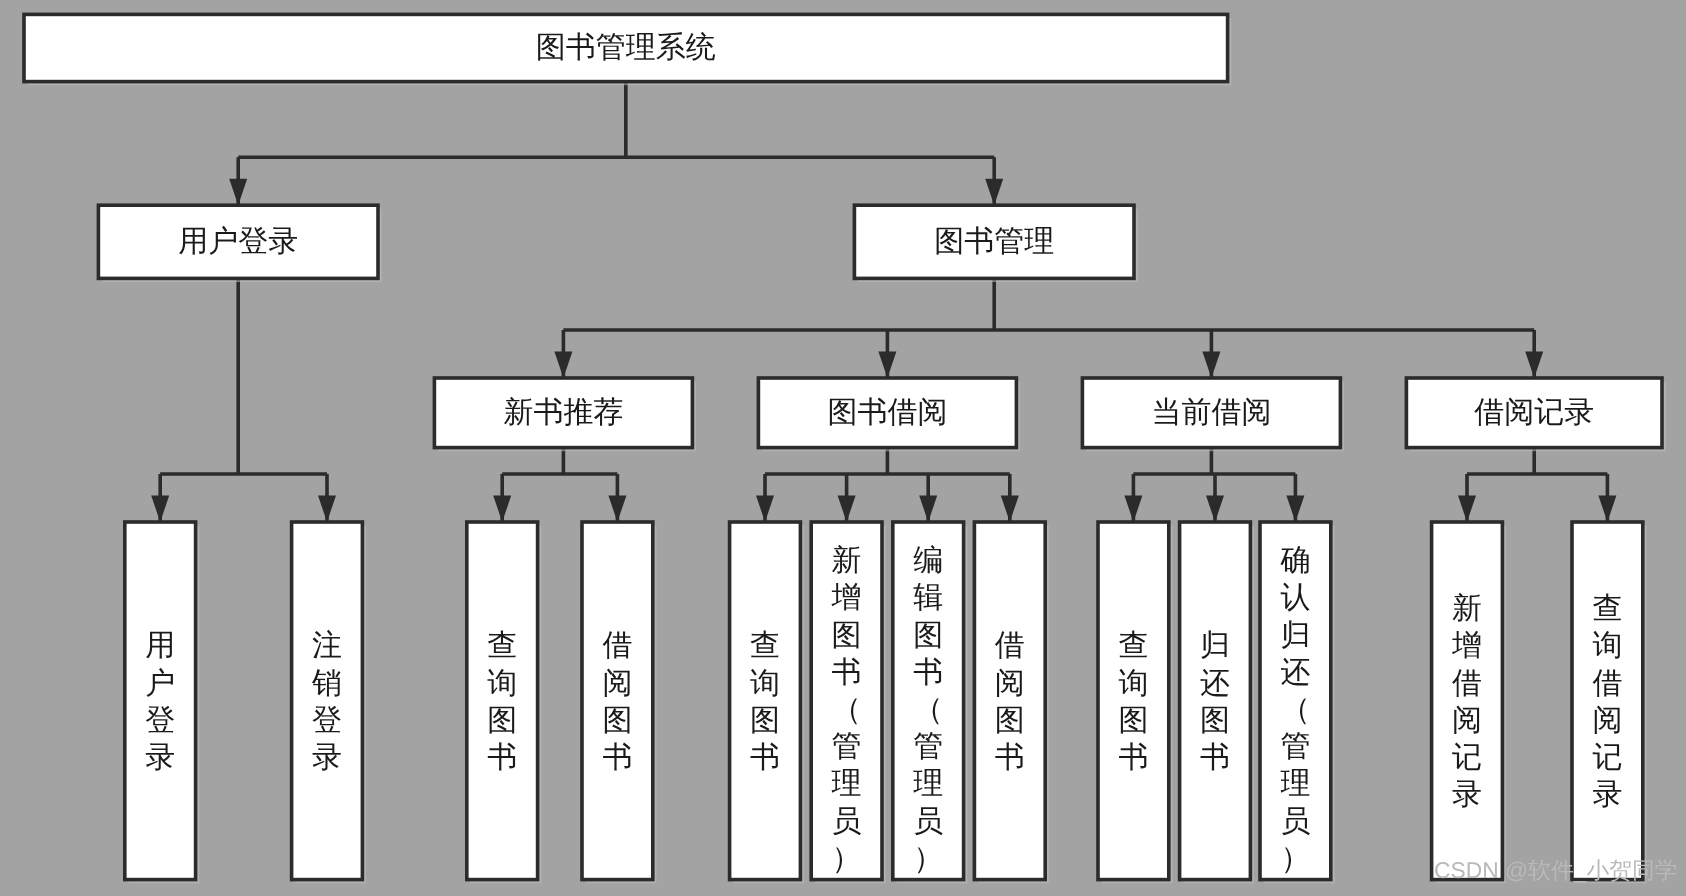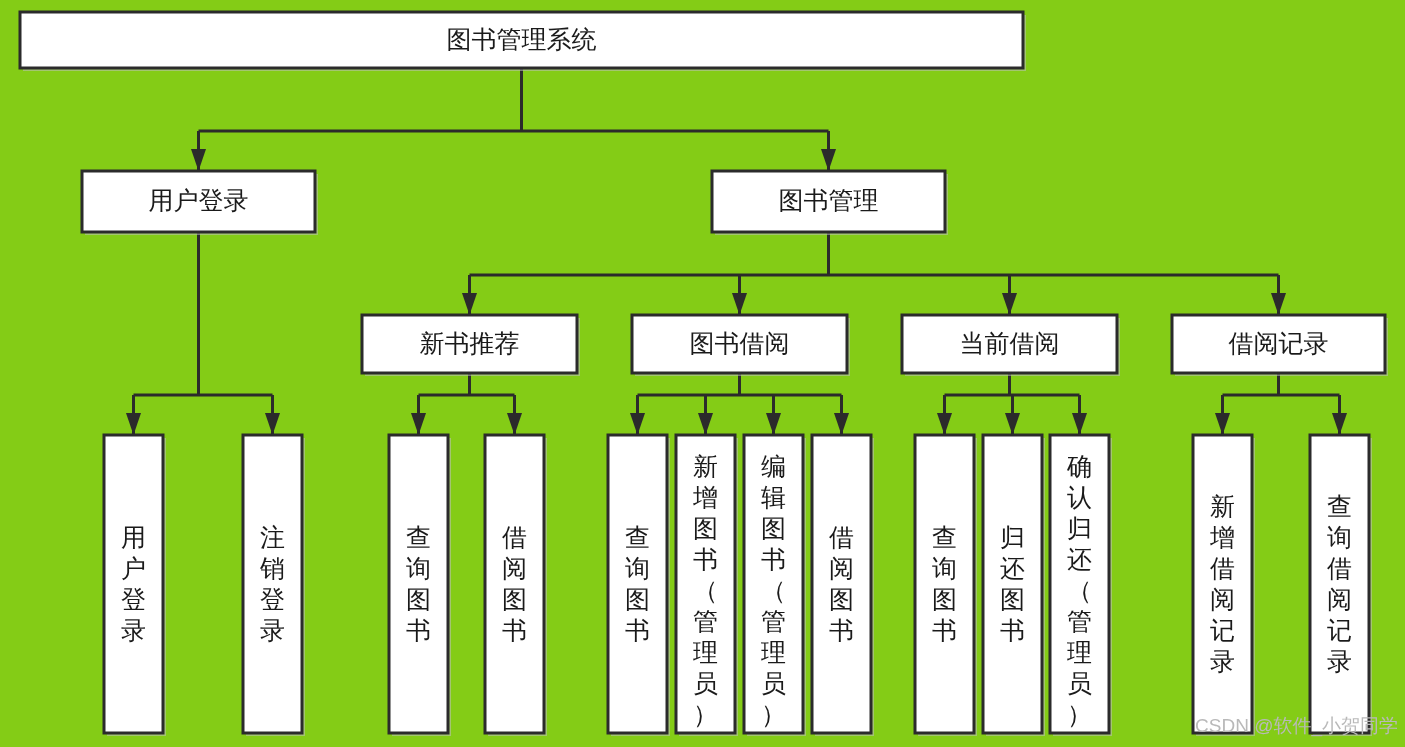--- a/index.html
+++ b/index.html
@@ -11,21 +11,21 @@
   body {
     width: 1405px;
     height: 747px;
     font-family: "Liberation Sans", "DejaVu Sans", sans-serif;
     overflow: hidden;
   }
   #diagram-root {
     position: relative;
     width: 1405px;
     height: 747px;
-    background: #84cc16;
+    background: #a3a3a3;
   }
   svg#diagram-svg {
     position: absolute;
     top: 0;
     left: 0;
     width: 1405px;
     height: 747px;
   }
   .node-rect {
     fill: #ffffff;

